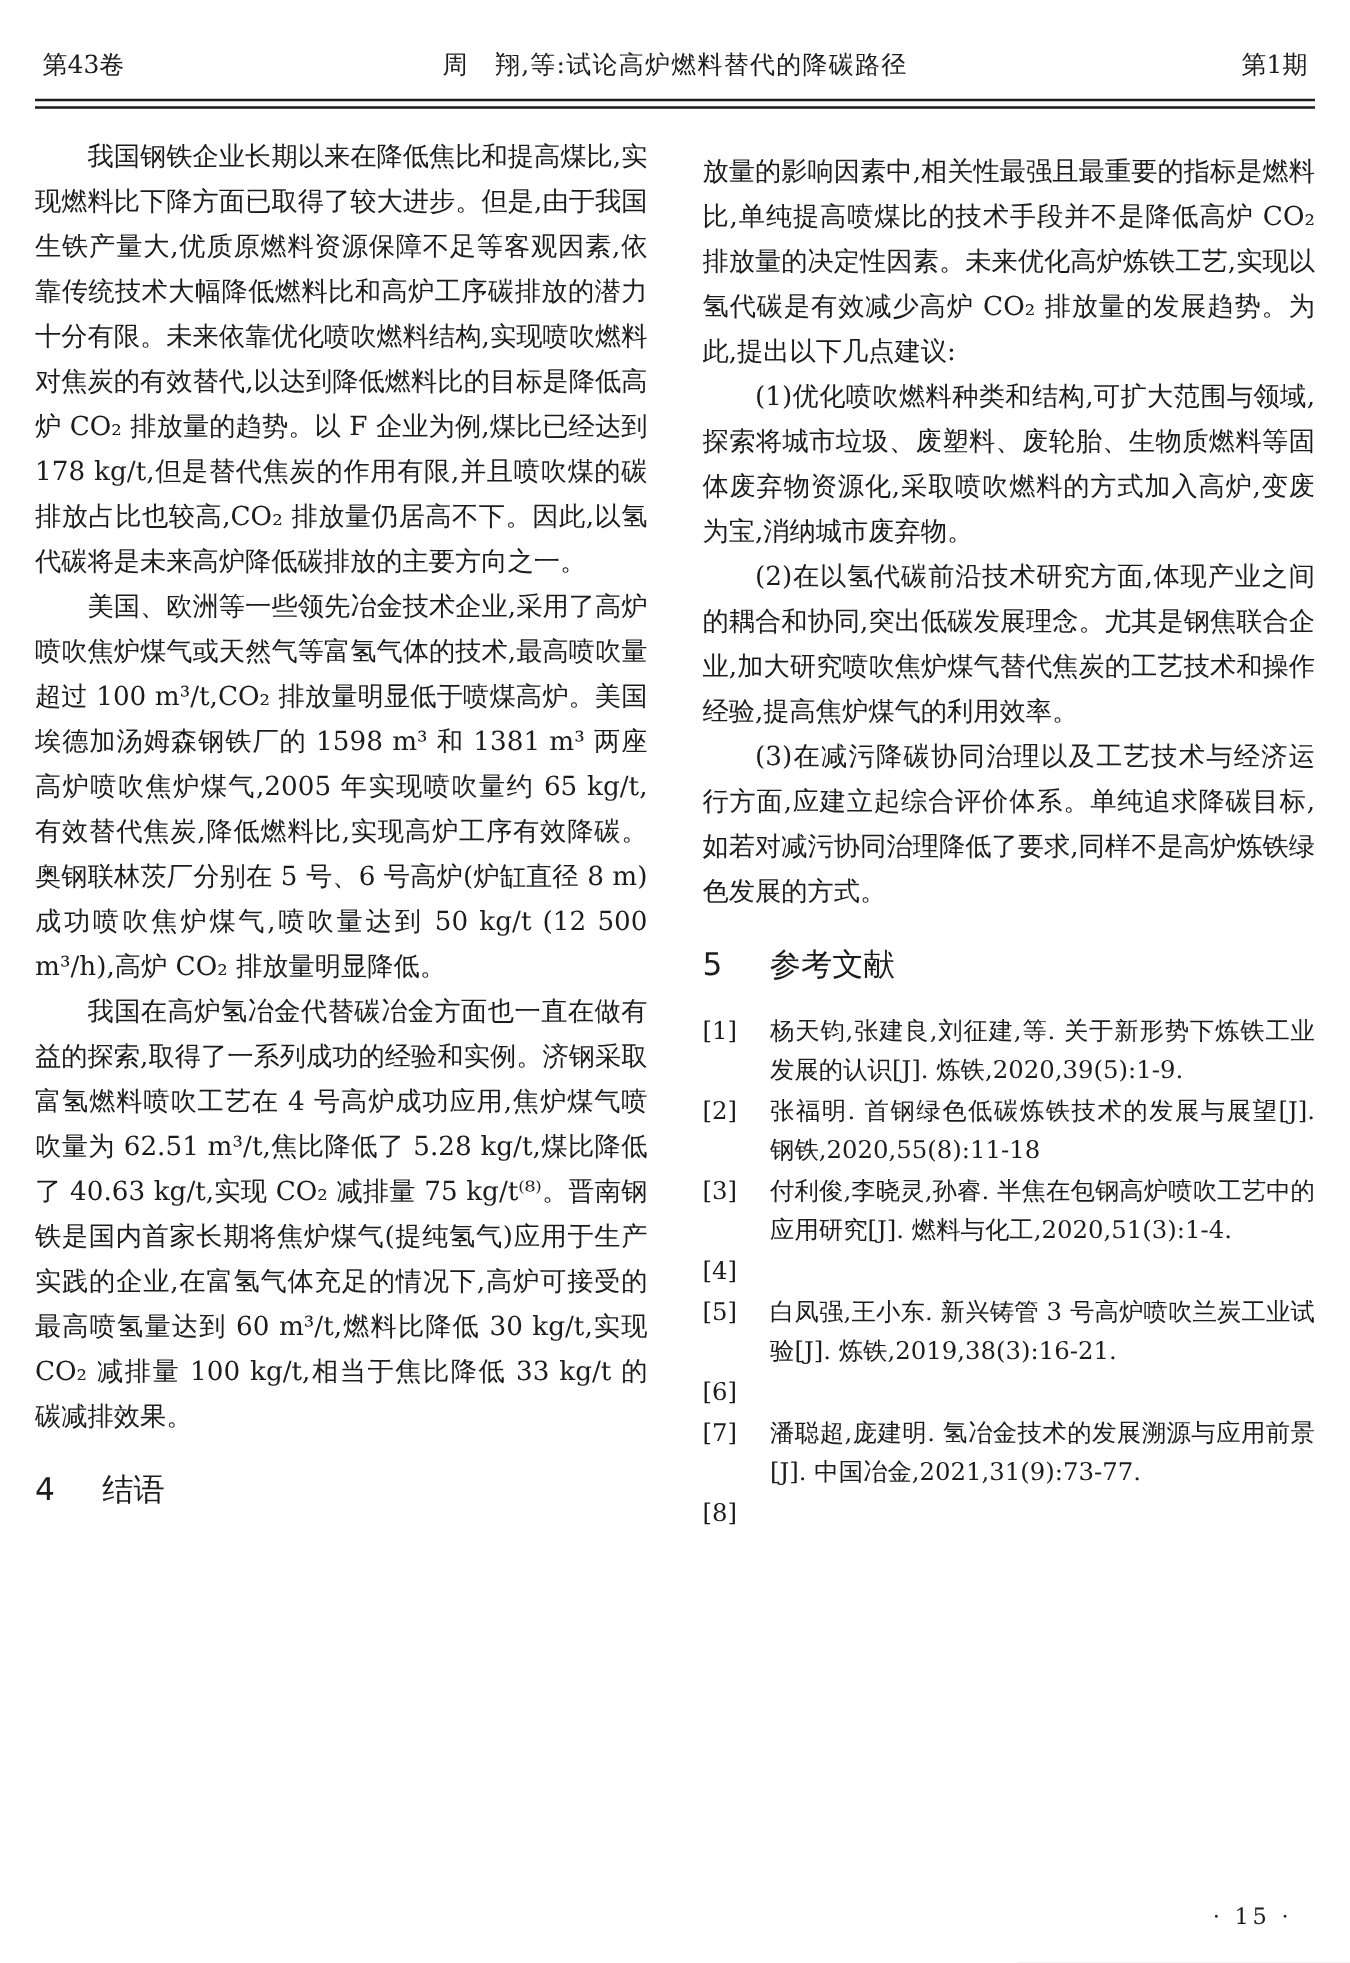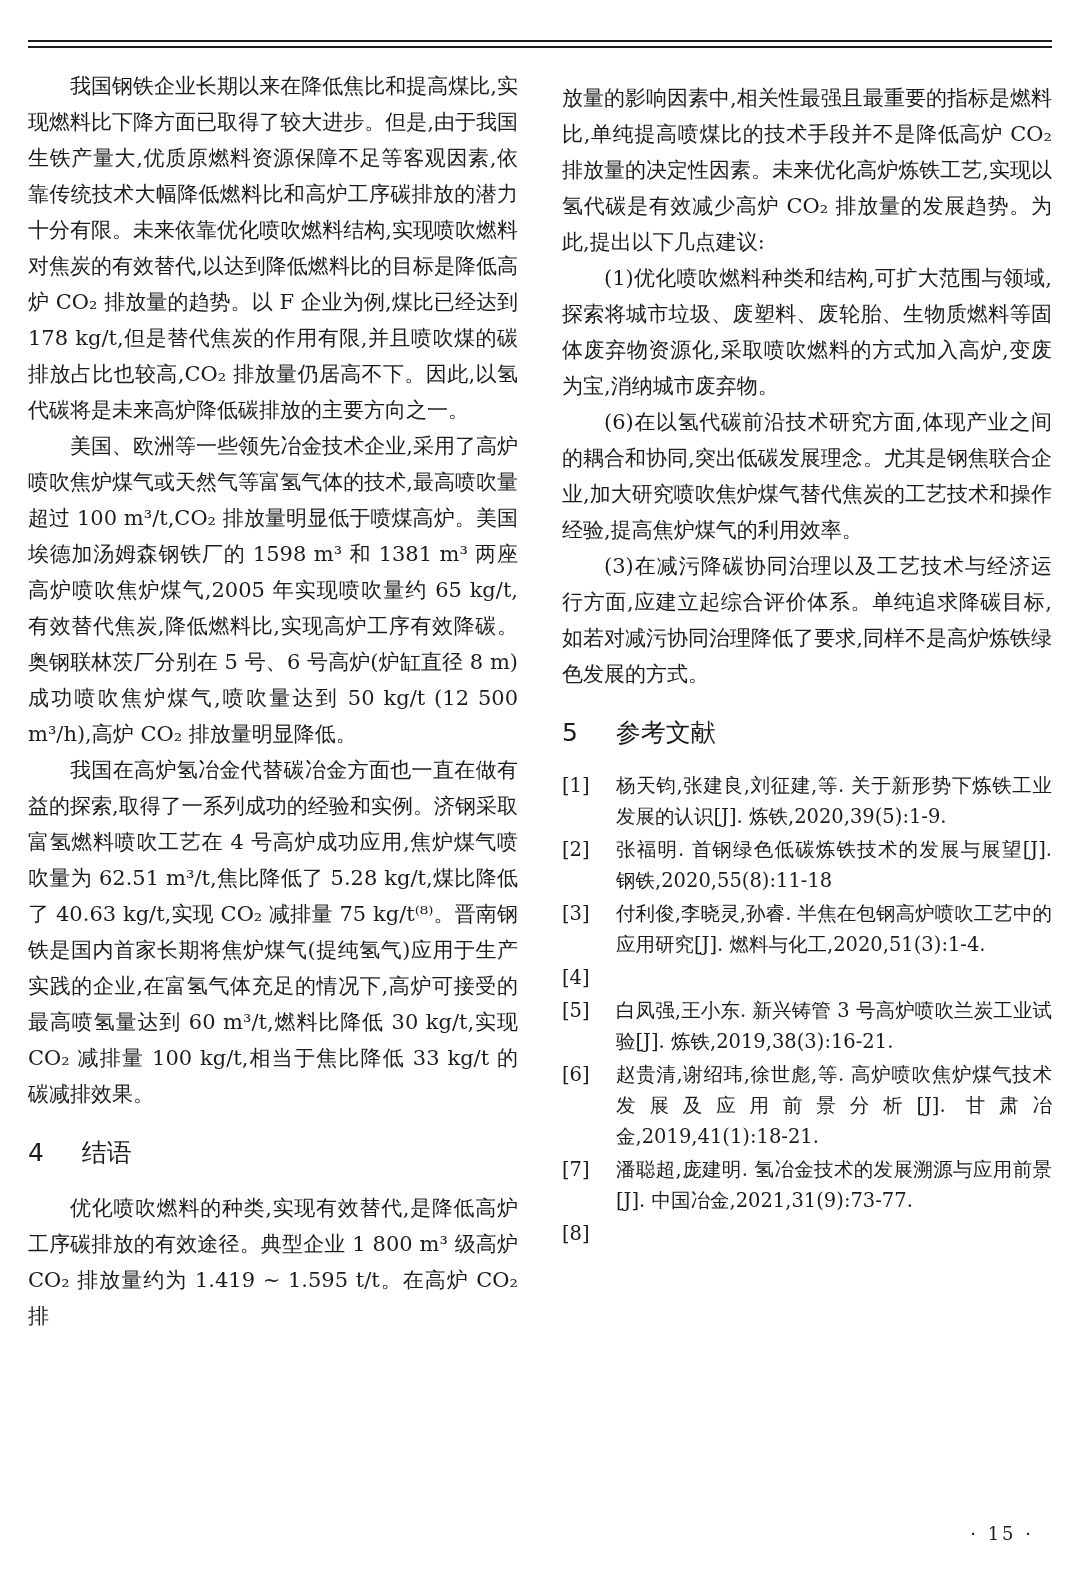--- a/index.html
+++ b/index.html
@@ -66,41 +66,45 @@
     bottom: 26px;
     font-size: 18px;
     letter-spacing: 3px;
   }
 </style>
 </head>
 <body>
 
 <div class="page">
 
+  <div class="header">
+    <span class="hv">第43卷</span>
+    <span class="hc">周　翔,等:试论高炉燃料替代的降碳路径</span>
+    <span class="hi">第1期</span>
+  </div>
   <div class="double-rule"></div>
 
   <div class="columns">
 
     <div class="column">
       <p>我国钢铁企业长期以来在降低焦比和提高煤比,实现燃料比下降方面已取得了较大进步。但是,由于我国生铁产量大,优质原燃料资源保障不足等客观因素,依靠传统技术大幅降低燃料比和高炉工序碳排放的潜力十分有限。未来依靠优化喷吹燃料结构,实现喷吹燃料对焦炭的有效替代,以达到降低燃料比的目标是降低高炉 CO₂ 排放量的趋势。以 F 企业为例,煤比已经达到 178 kg/t,但是替代焦炭的作用有限,并且喷吹煤的碳排放占比也较高,CO₂ 排放量仍居高不下。因此,以氢代碳将是未来高炉降低碳排放的主要方向之一。</p>
       <p>美国、欧洲等一些领先冶金技术企业,采用了高炉喷吹焦炉煤气或天然气等富氢气体的技术,最高喷吹量超过 100 m³/t,CO₂ 排放量明显低于喷煤高炉。美国埃德加汤姆森钢铁厂的 1598 m³ 和 1381 m³ 两座高炉喷吹焦炉煤气,2005 年实现喷吹量约 65 kg/t,有效替代焦炭,降低燃料比,实现高炉工序有效降碳。奥钢联林茨厂分别在 5 号、6 号高炉(炉缸直径 8 m)成功喷吹焦炉煤气,喷吹量达到 50 kg/t (12 500 m³/h),高炉 CO₂ 排放量明显降低。</p>
       <p>我国在高炉氢冶金代替碳冶金方面也一直在做有益的探索,取得了一系列成功的经验和实例。济钢采取富氢燃料喷吹工艺在 4 号高炉成功应用,焦炉煤气喷吹量为 62.51 m³/t,焦比降低了 5.28 kg/t,煤比降低了 40.63 kg/t,实现 CO₂ 减排量 75 kg/t⁽⁸⁾。晋南钢铁是国内首家长期将焦炉煤气(提纯氢气)应用于生产实践的企业,在富氢气体充足的情况下,高炉可接受的最高喷氢量达到 60 m³/t,燃料比降低 30 kg/t,实现 CO₂ 减排量 100 kg/t,相当于焦比降低 33 kg/t 的碳减排效果。</p>
 
       <h2 class="section">
         <span class="sec-num">4</span>
         <span>结语</span>
       </h2>
 
-      <p>优化喷吹燃料的种类,实现有效替代,是降低高炉工序碳排放的有效途径。典型企业 1 800 m³ 级高炉 CO₂ 排放量约为 1.419 ~ 1.595 t/t。在高炉 CO₂ 排</p>
     </div>
 
     <div class="column">
       <p class="no-indent">放量的影响因素中,相关性最强且最重要的指标是燃料比,单纯提高喷煤比的技术手段并不是降低高炉 CO₂ 排放量的决定性因素。未来优化高炉炼铁工艺,实现以氢代碳是有效减少高炉 CO₂ 排放量的发展趋势。为此,提出以下几点建议:</p>
       <p>(1)优化喷吹燃料种类和结构,可扩大范围与领域,探索将城市垃圾、废塑料、废轮胎、生物质燃料等固体废弃物资源化,采取喷吹燃料的方式加入高炉,变废为宝,消纳城市废弃物。</p>
-      <p>(6)在以氢代碳前沿技术研究方面,体现产业之间的耦合和协同,突出低碳发展理念。尤其是钢焦联合企业,加大研究喷吹焦炉煤气替代焦炭的工艺技术和操作经验,提高焦炉煤气的利用效率。</p>
+      <p>(2)在以氢代碳前沿技术研究方面,体现产业之间的耦合和协同,突出低碳发展理念。尤其是钢焦联合企业,加大研究喷吹焦炉煤气替代焦炭的工艺技术和操作经验,提高焦炉煤气的利用效率。</p>
       <p>(3)在减污降碳协同治理以及工艺技术与经济运行方面,应建立起综合评价体系。单纯追求降碳目标,如若对减污协同治理降低了要求,同样不是高炉炼铁绿色发展的方式。</p>
 
       <h2 class="section">
         <span class="sec-num">5</span>
         <span>参考文献</span>
       </h2>
 
       <div class="ref-list">
         <div class="ref">
           <span class="ref-label">[1]</span>
@@ -116,21 +120,20 @@
         </div>
         <div class="ref">
           <span class="ref-label">[4]</span>
         </div>
         <div class="ref">
           <span class="ref-label">[5]</span>
           <span class="ref-text">白凤强,王小东. 新兴铸管 3 号高炉喷吹兰炭工业试验[J]. 炼铁,2019,38(3):16-21.</span>
         </div>
         <div class="ref">
           <span class="ref-label">[6]</span>
-          <span class="ref-text">赵贵清,谢绍玮,徐世彪,等. 高炉喷吹焦炉煤气技术发展及应用前景分析[J]. 甘肃冶金,2019,41(1):18-21.</span>
         </div>
         <div class="ref">
           <span class="ref-label">[7]</span>
           <span class="ref-text">潘聪超,庞建明. 氢冶金技术的发展溯源与应用前景[J]. 中国冶金,2021,31(9):73-77.</span>
         </div>
         <div class="ref">
           <span class="ref-label">[8]</span>
         </div>
       </div>
     </div>

